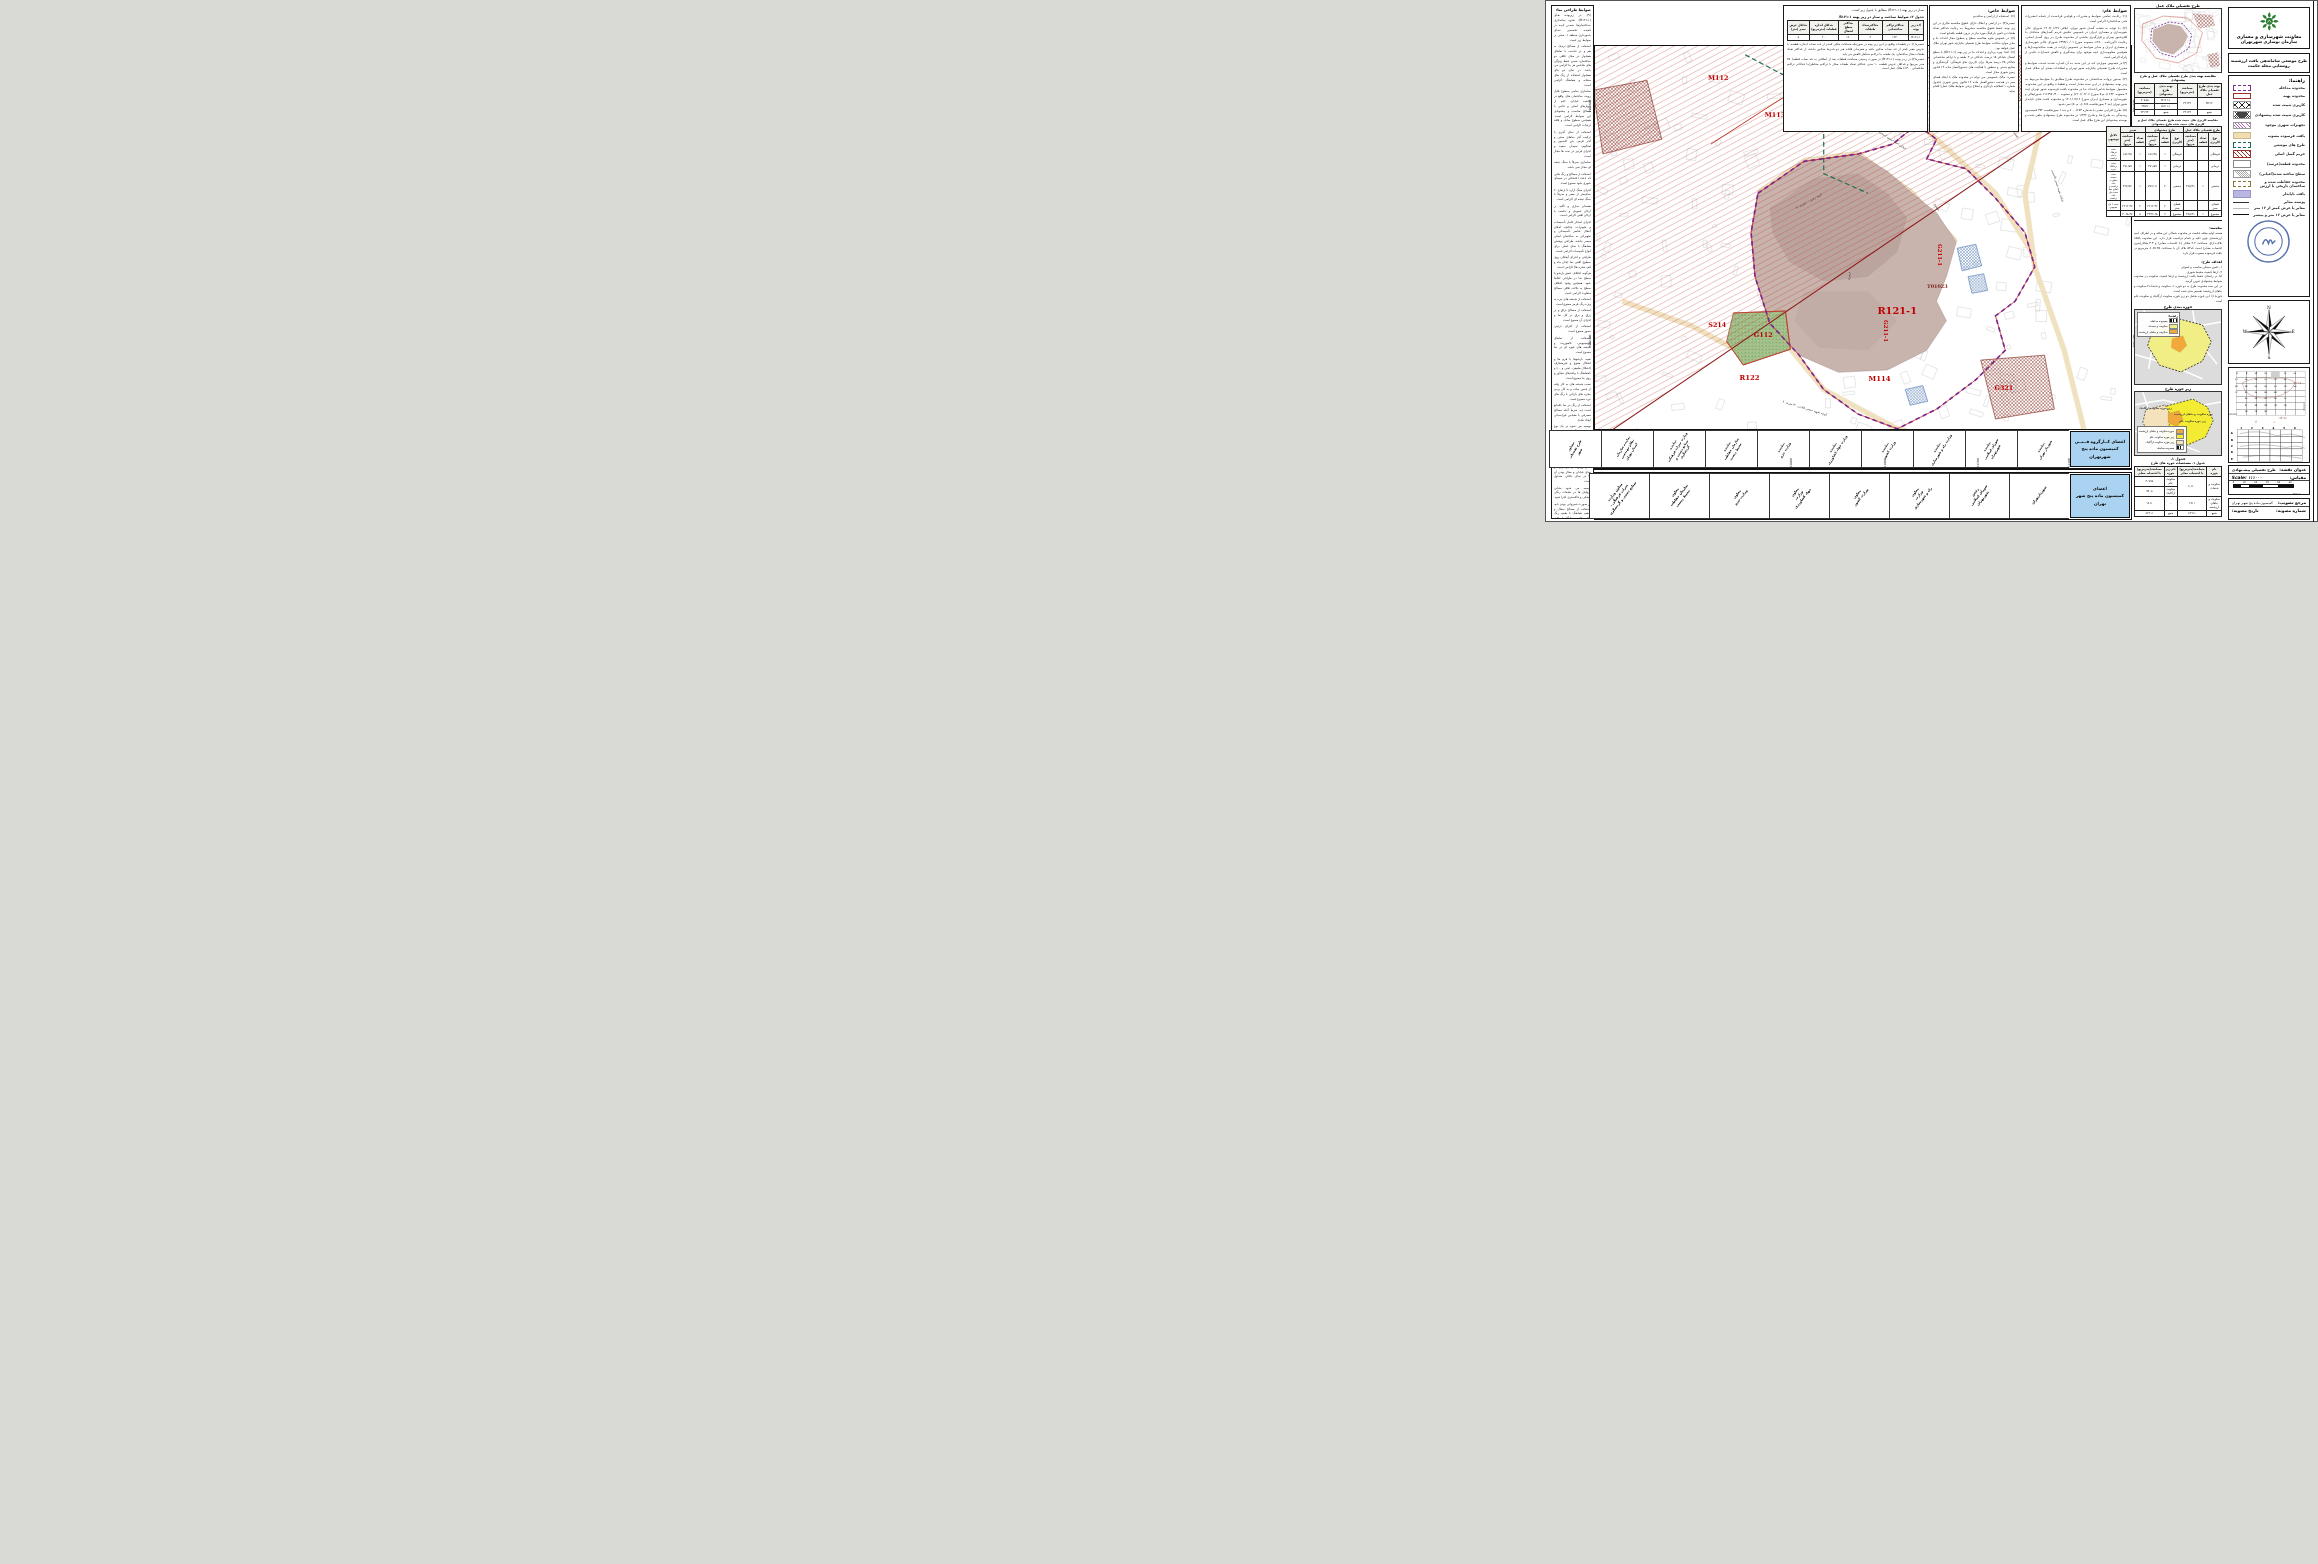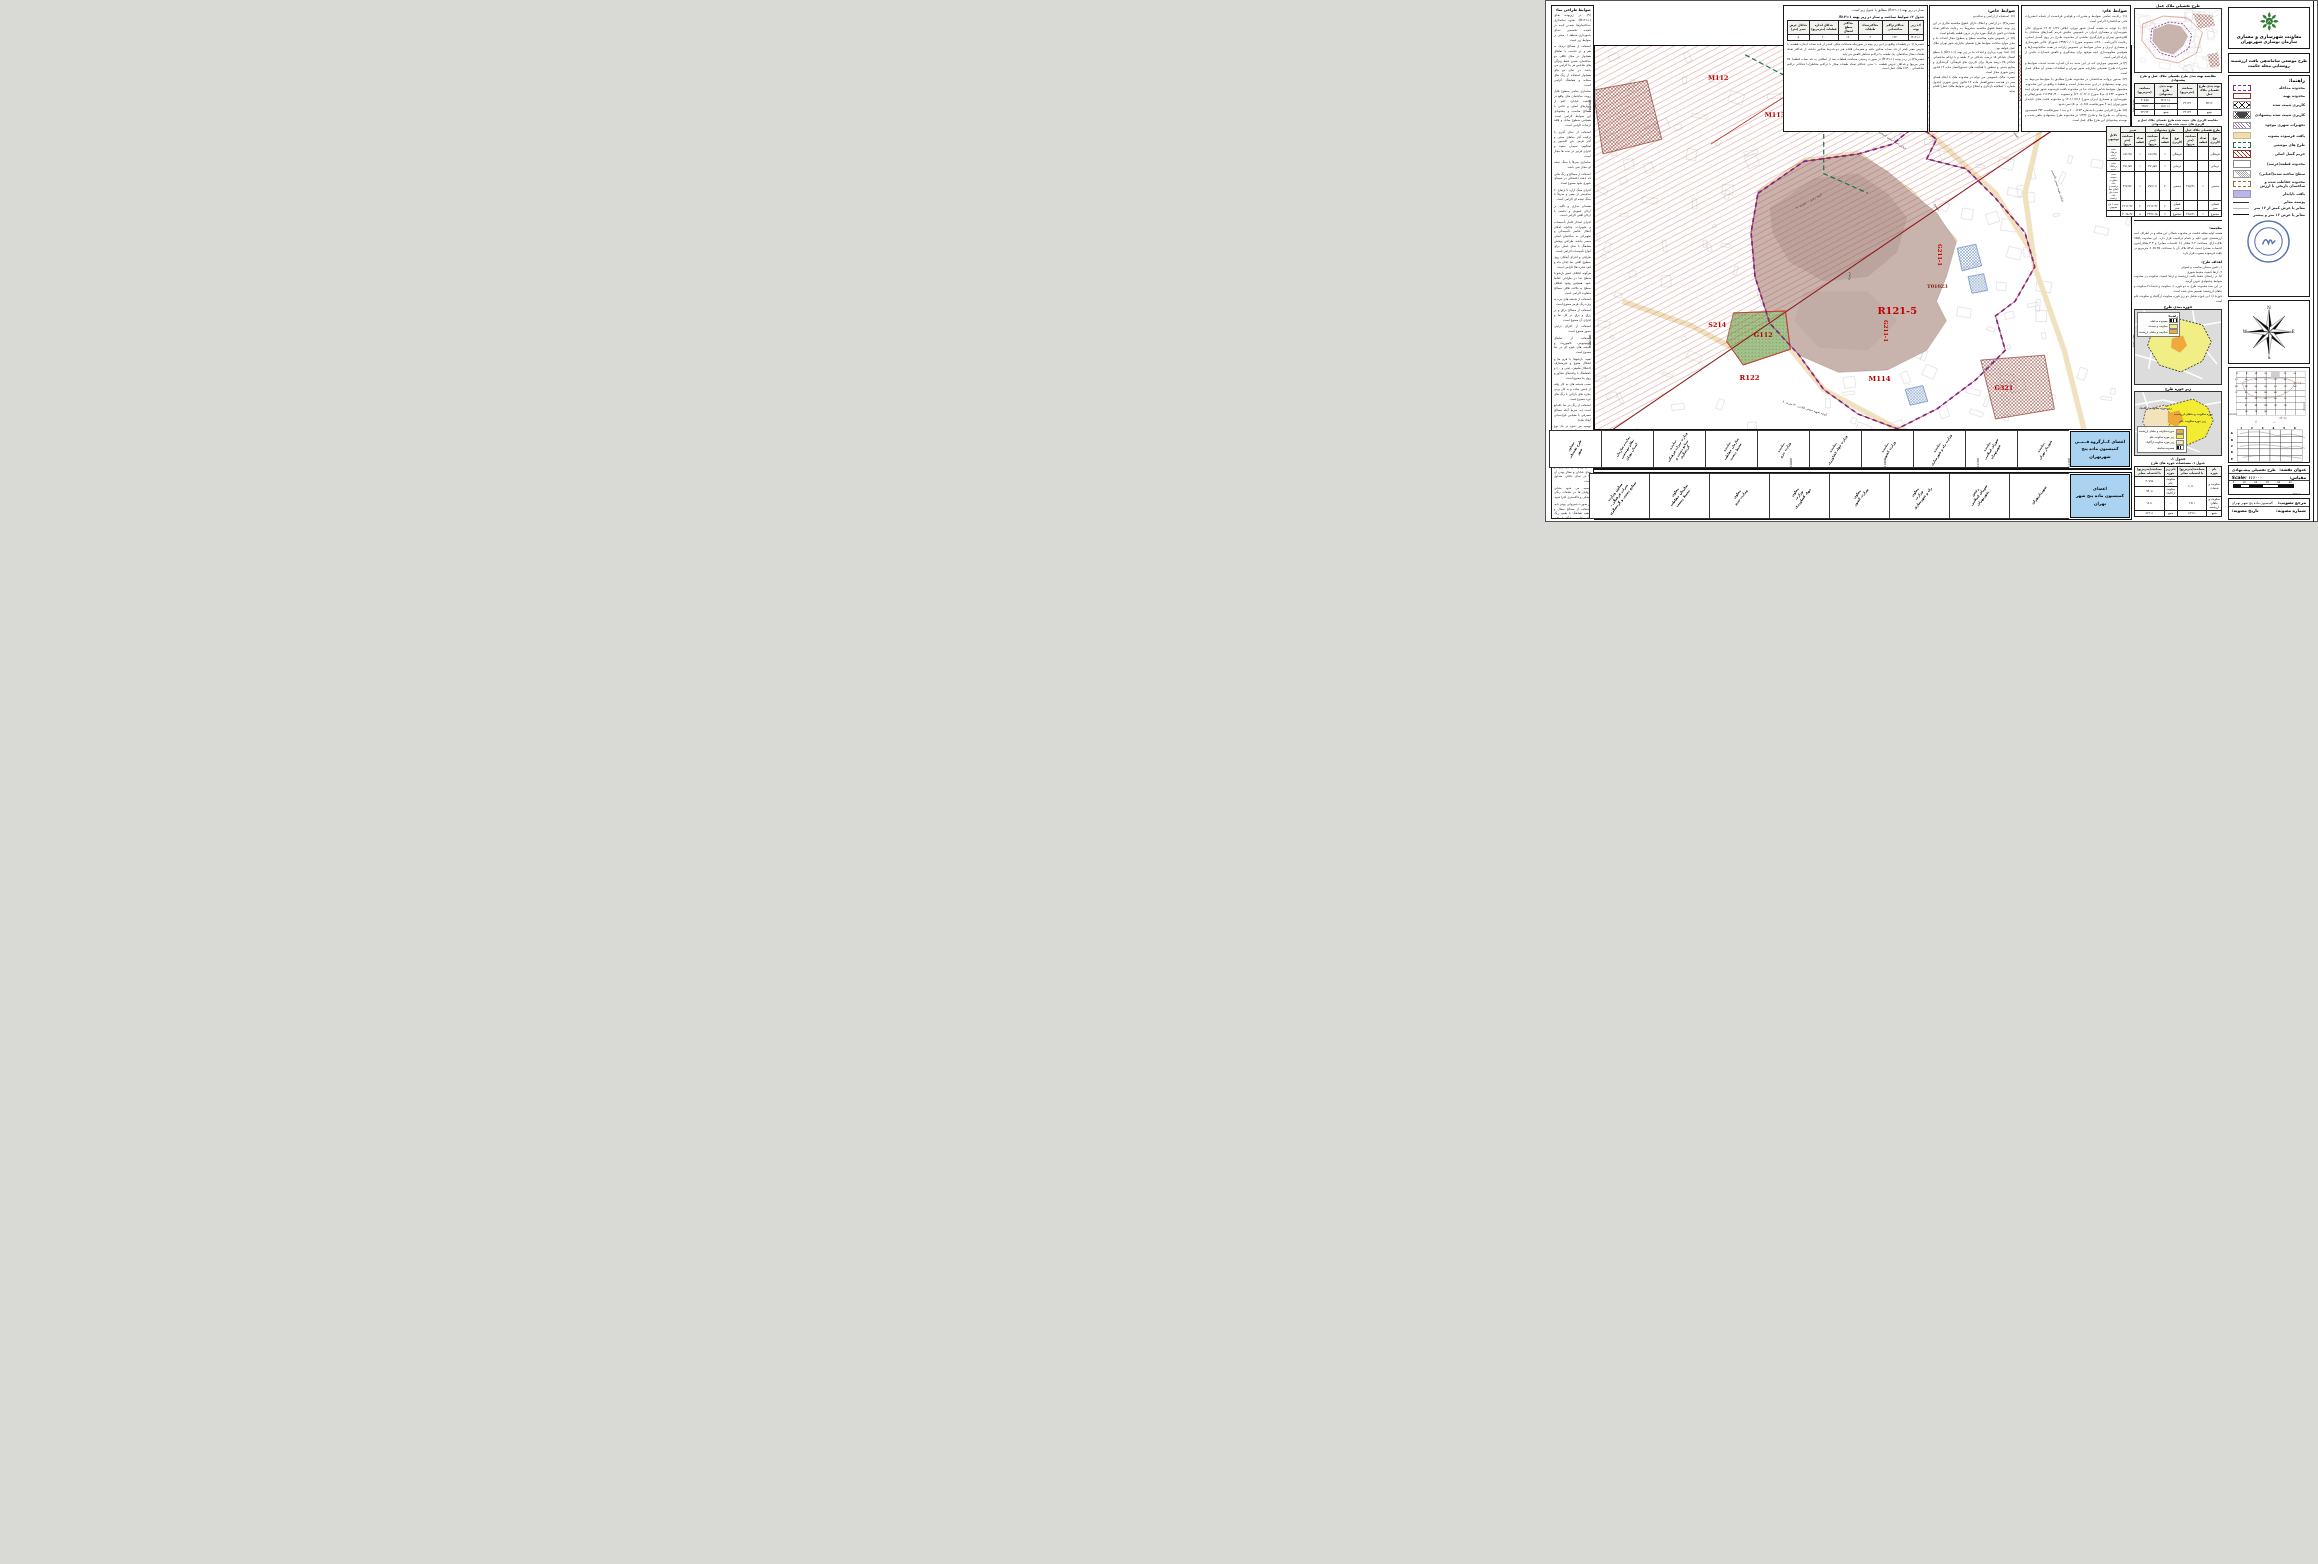--- a/index.html
+++ b/index.html
@@ -159,21 +159,21 @@
       <polygon points="336,300 430,235 540,220 610,200 660,160 700,190 680,230 760,250 820,310 880,380 900,450 860,520 820,550 840,620 780,680 700,740 620,780 540,750 470,700 420,630 360,565 330,470 322,380" fill="none" stroke="#7a2b8f" stroke-width="3.4" stroke-dasharray="9 7"></polygon>
     </svg>
 
     
     <div style="position:absolute;inset:0;pointer-events:none;">
 
     <span class="maplabel zl" style="left: 22.9927%; top: 7.62125%; font-size: 6.4px; transform: translate(-50%, -50%);">M112</span>
         <span class="maplabel zl" style="left: 33.5766%; top: 16.3972%; font-size: 6.4px; transform: translate(-50%, -50%);">M113</span>
         <span class="maplabel zl" style="left: 72.6277%; top: 6.69746%; font-size: 6.4px; transform: translate(-50%, -50%);">G321</span>
         <span class="maplabel zl" style="left: 93.9781%; top: 3.9261%; font-size: 6.4px; transform: translate(-50%, -50%);">M113</span>
-        <span class="maplabel zl" style="left: 56.3869%; top: 62.3557%; font-size: 9.8px; transform: translate(-50%, -50%);">R121-5</span>
+        <span class="maplabel zl" style="left: 56.3869%; top: 62.3557%; font-size: 9.8px; transform: translate(-50%, -50%);">R121-1</span>
         <span class="maplabel zl" style="left: 63.8686%; top: 56.8129%; font-size: 4.9px; transform: translate(-50%, -50%); color: rgb(124, 29, 18);">T01023</span>
         <span class="maplabel zl" style="left: 64.4161%; top: 49.4226%; font-size: 5.4px; transform: translate(-50%, -50%) rotate(90deg);">G211-1</span>
         <span class="maplabel zl" style="left: 54.3796%; top: 67.4365%; font-size: 5.4px; transform: translate(-50%, -50%) rotate(90deg);">G211-1</span>
         <span class="maplabel zl" style="left: 22.8102%; top: 66.0508%; font-size: 6.4px; transform: translate(-50%, -50%);">S214</span>
         <span class="maplabel zl" style="left: 31.3869%; top: 68.3603%; font-size: 6.4px; transform: translate(-50%, -50%);">G112</span>
         <span class="maplabel zl" style="left: 28.8321%; top: 78.5219%; font-size: 6.9px; transform: translate(-50%, -50%);">R122</span>
         <span class="maplabel zl" style="left: 53.1022%; top: 78.7529%; font-size: 6.9px; transform: translate(-50%, -50%);">M114</span>
         <span class="maplabel zl" style="left: 76.2774%; top: 80.8314%; font-size: 6.4px; transform: translate(-50%, -50%);">G321</span>
       </div>
     <div style="position:absolute;inset:0;pointer-events:none;">

